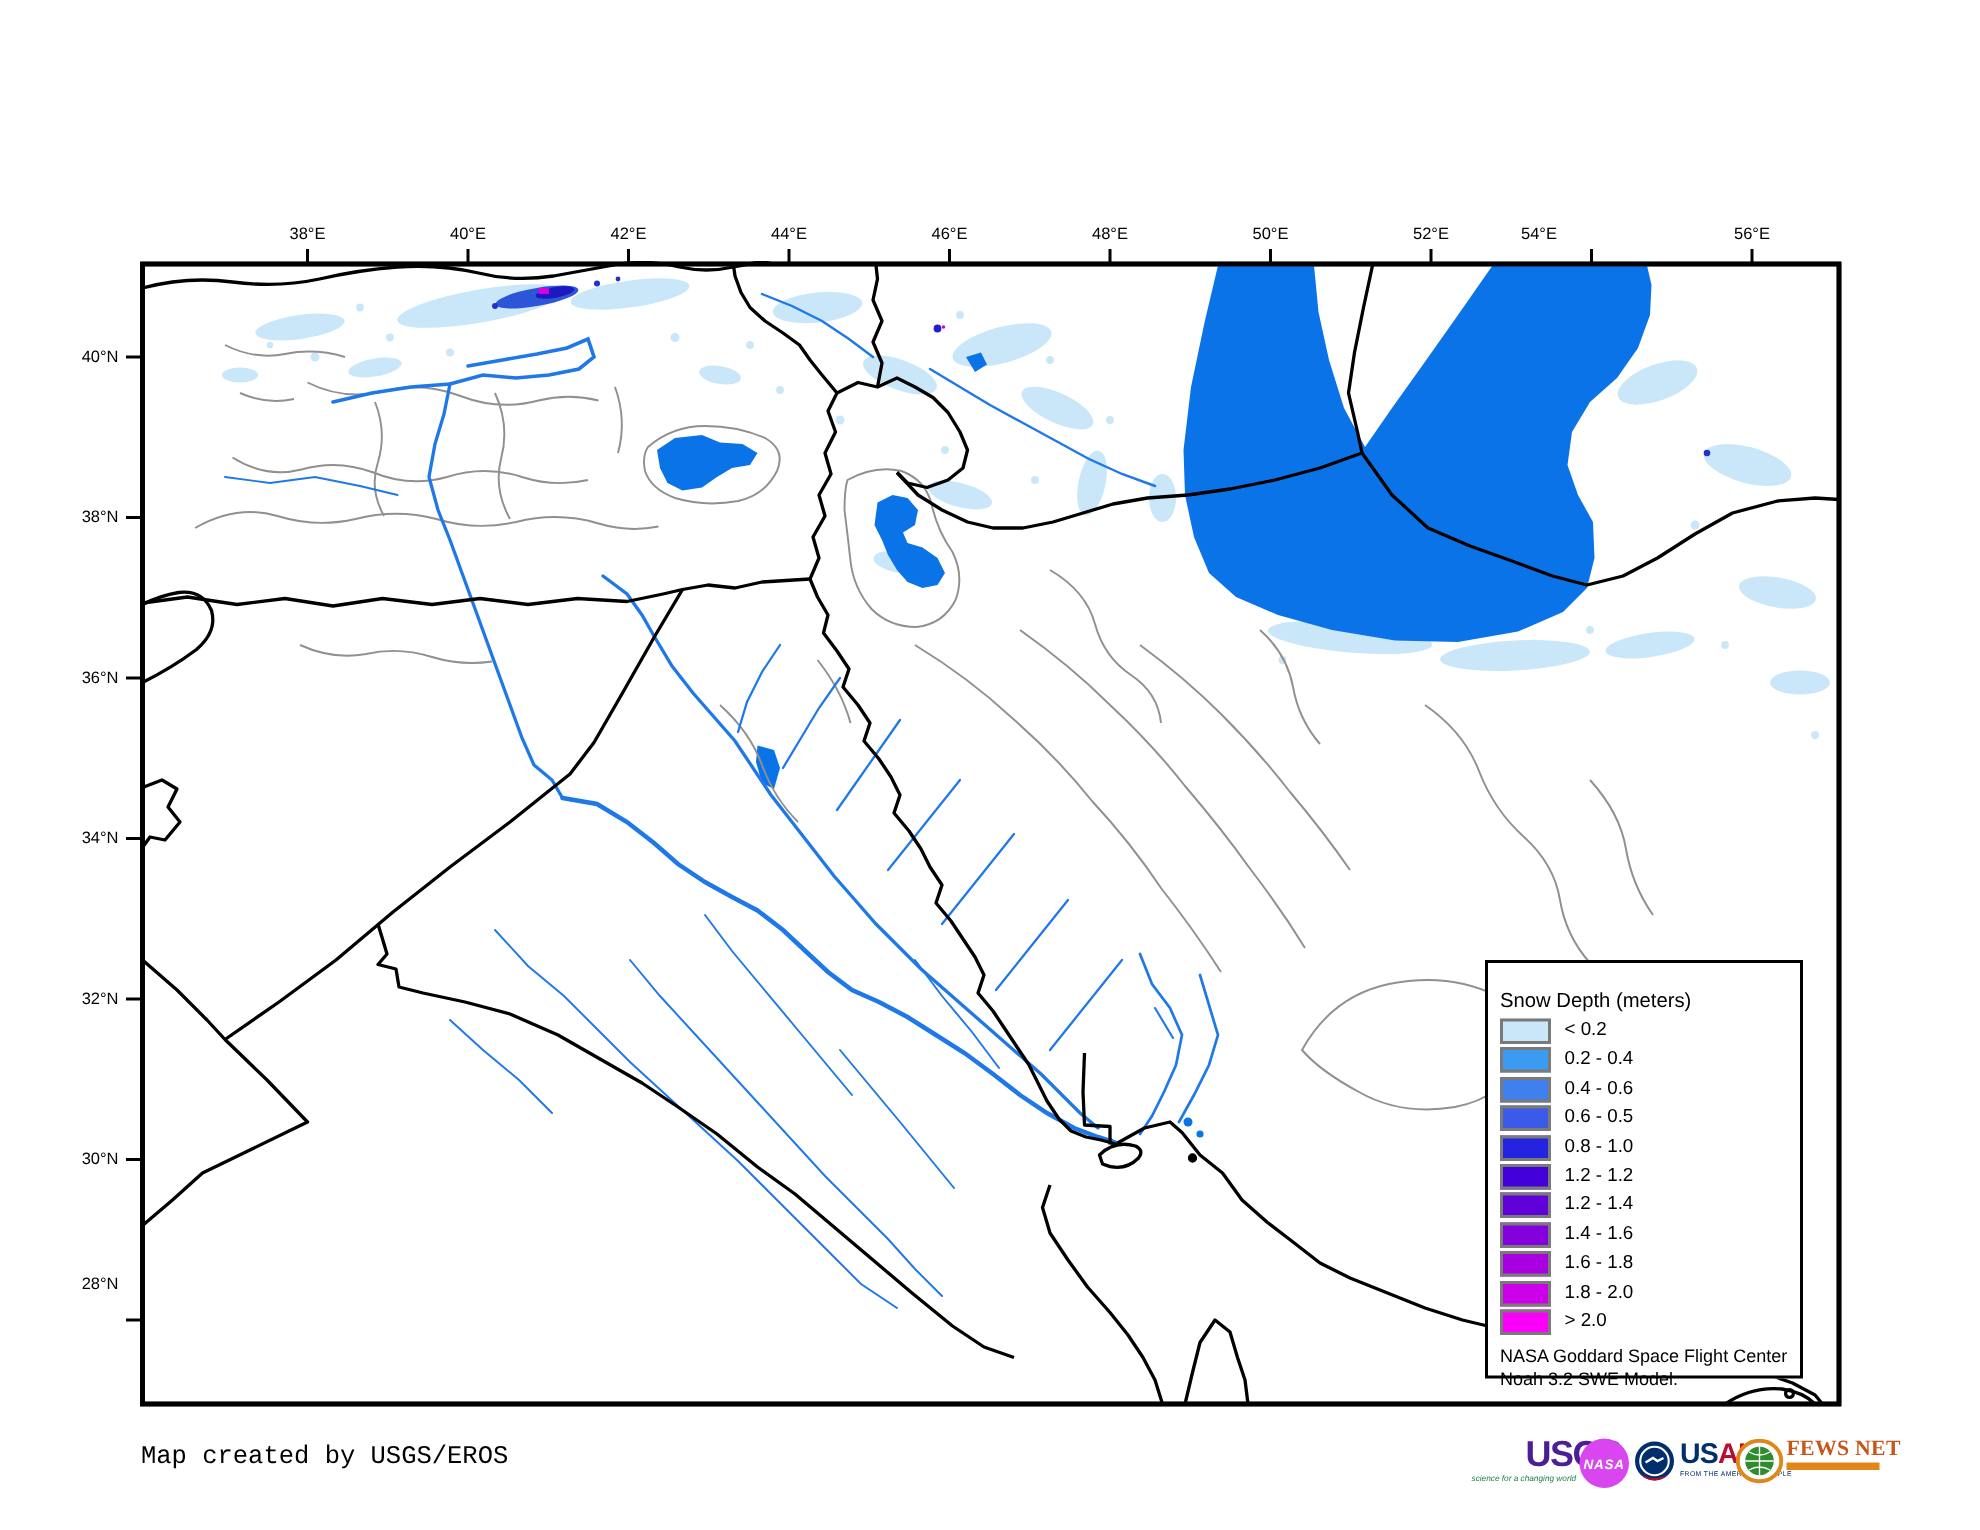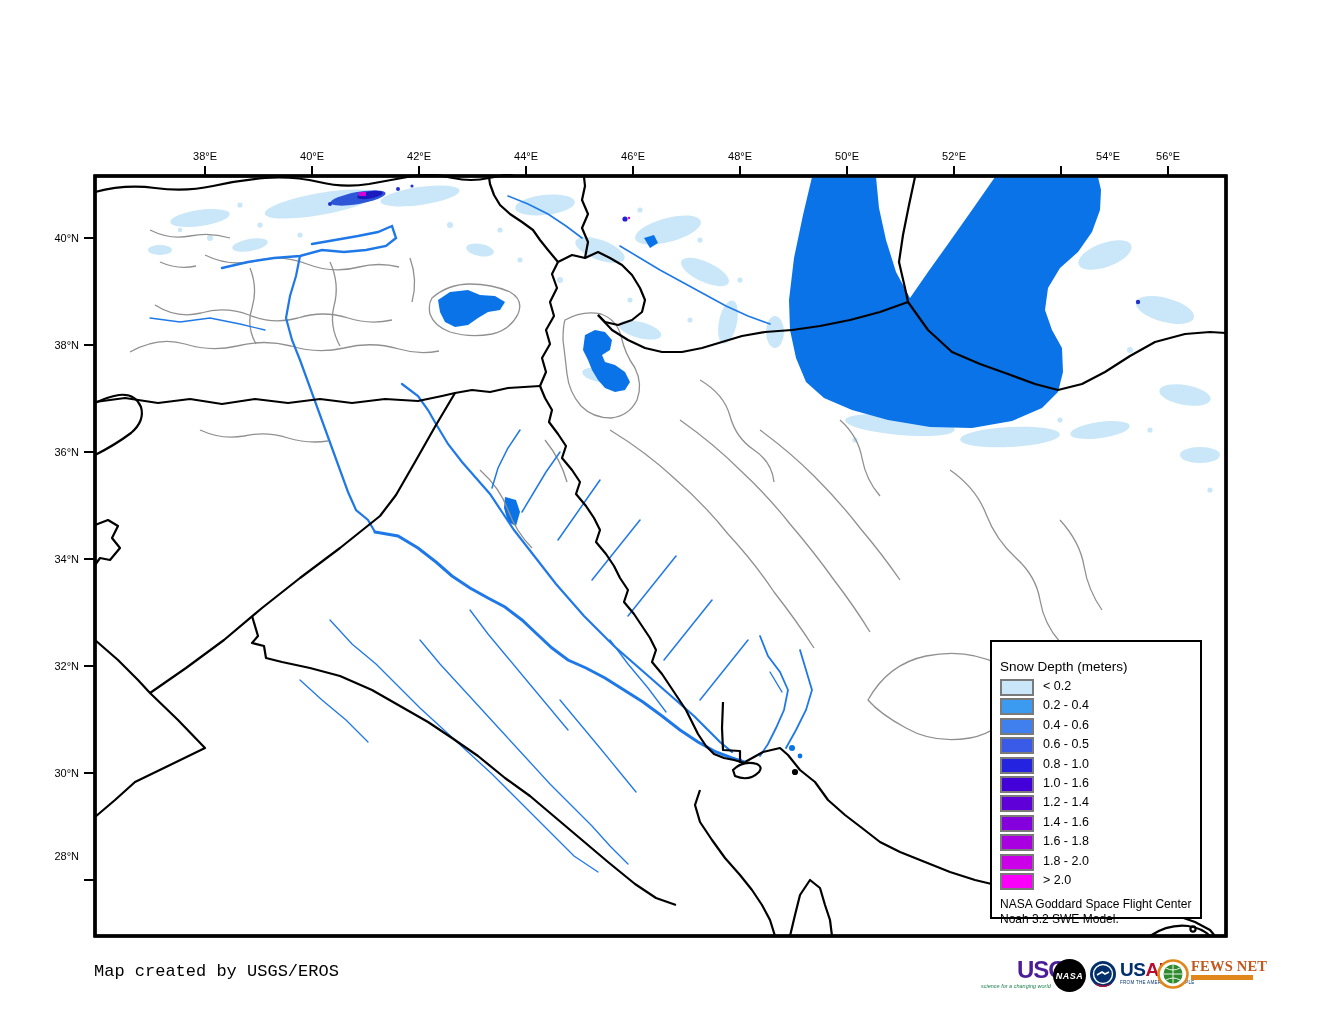--- a/index.html
+++ b/index.html
@@ -20,21 +20,21 @@
   .legend-label{font-size:12.5px;margin-left:9px;}
   .legend-source{font-size:12px;line-height:15px;margin-top:5px;}
   .credit{position:absolute;left:94px;top:962px;font-size:17px;font-family:Liberation Mono, monospace;}
   
   .logos{position:absolute;left:981px;top:956px;height:44px;}
   .logo-usgs{position:absolute;left:0;top:2px;width:70px;}
   .usgs-row{display:flex;align-items:center;}
   .usgs-text{font-size:24px;font-weight:bold;color:#4c1d95;letter-spacing:-1px;line-height:24px;margin-left:36px;}
   .usgs-tag{font-size:5.5px;color:#1b7e4b;font-style:italic;margin-top:1px;white-space:nowrap;}
   .logo-nasa{position:absolute;left:72px;top:3px;width:33px;height:33px;border-radius:50%;
-             background:#000000;display:flex;align-items:center;justify-content:center;}
+             background:#d946ef;display:flex;align-items:center;justify-content:center;}
   .nasa-text{color:#fff;font-size:9px;font-weight:bold;font-style:italic;letter-spacing:.5px;}
   .logo-usaid{position:absolute;left:108px;top:4px;display:flex;align-items:flex-start;}
   .usaid-text{margin-left:3px;}
   .usaid-word{font-size:19px;font-weight:bold;line-height:19px;letter-spacing:-.5px;}
   .usaid-us{color:#002f6c;} .usaid-aid{color:#ba0c2f;}
   .usaid-tag{font-size:4.5px;color:#002f6c;letter-spacing:.3px;margin-top:1px;white-space:nowrap;}
   .logo-fews{position:absolute;left:176px;top:3px;display:flex;align-items:flex-start;}
   .fews-text{margin-left:2px;}
   .fews-word{font-family:"Liberation Serif",serif;font-size:14.5px;font-weight:bold;
              color:#c3571c;letter-spacing:.2px;line-height:15px;white-space:nowrap;}
@@ -267,21 +267,21 @@
 
   <div id="top-ticks">
       <span class="tick-label top" style="left: 205px;">38°E</span>
       <span class="tick-label top" style="left: 312px;">40°E</span>
       <span class="tick-label top" style="left: 419px;">42°E</span>
       <span class="tick-label top" style="left: 526px;">44°E</span>
       <span class="tick-label top" style="left: 633px;">46°E</span>
       <span class="tick-label top" style="left: 740px;">48°E</span>
       <span class="tick-label top" style="left: 847px;">50°E</span>
       <span class="tick-label top" style="left: 954px;">52°E</span>
-      <span class="tick-label top" style="left: 1108px;">54°E</span>
+      <span class="tick-label top" style="left: 1026px;">54°E</span>
       <span class="tick-label top" style="left: 1168px;">56°E</span>
     </div>
   <div id="left-ticks">
       <span class="tick-label left" style="top: 238px;">40°N</span>
       <span class="tick-label left" style="top: 345px;">38°N</span>
       <span class="tick-label left" style="top: 452px;">36°N</span>
       <span class="tick-label left" style="top: 559px;">34°N</span>
       <span class="tick-label left" style="top: 666px;">32°N</span>
       <span class="tick-label left" style="top: 773px;">30°N</span>
       <span class="tick-label left" style="top: 856px;">28°N</span>
@@ -305,21 +305,21 @@
         <div class="legend-row">
           <div class="legend-swatch" style="background: rgb(58, 90, 232);"></div>
           <span class="legend-label">0.6 - 0.5</span>
         </div>
         <div class="legend-row">
           <div class="legend-swatch" style="background: rgb(36, 36, 224);"></div>
           <span class="legend-label">0.8 - 1.0</span>
         </div>
         <div class="legend-row">
           <div class="legend-swatch" style="background: rgb(68, 0, 216);"></div>
-          <span class="legend-label">1.0 - 1.6</span>
+          <span class="legend-label">1.2 - 1.2</span>
         </div>
         <div class="legend-row">
           <div class="legend-swatch" style="background: rgb(96, 0, 216);"></div>
           <span class="legend-label">1.2 - 1.4</span>
         </div>
         <div class="legend-row">
           <div class="legend-swatch" style="background: rgb(132, 0, 220);"></div>
           <span class="legend-label">1.4 - 1.6</span>
         </div>
         <div class="legend-row">

